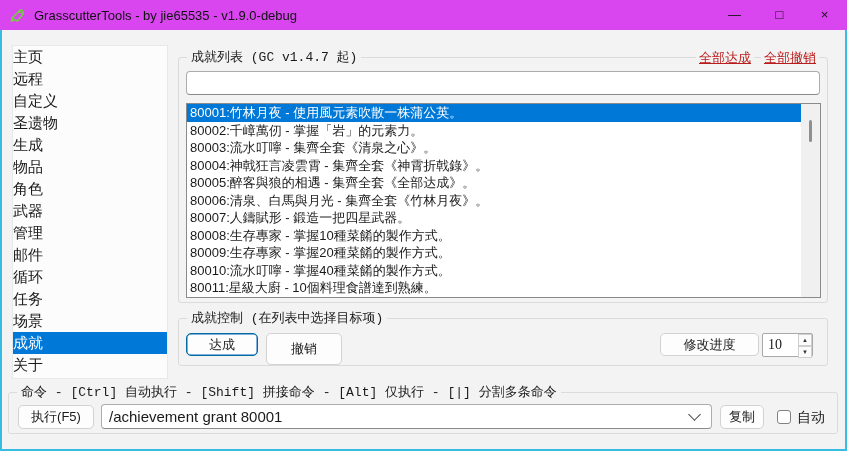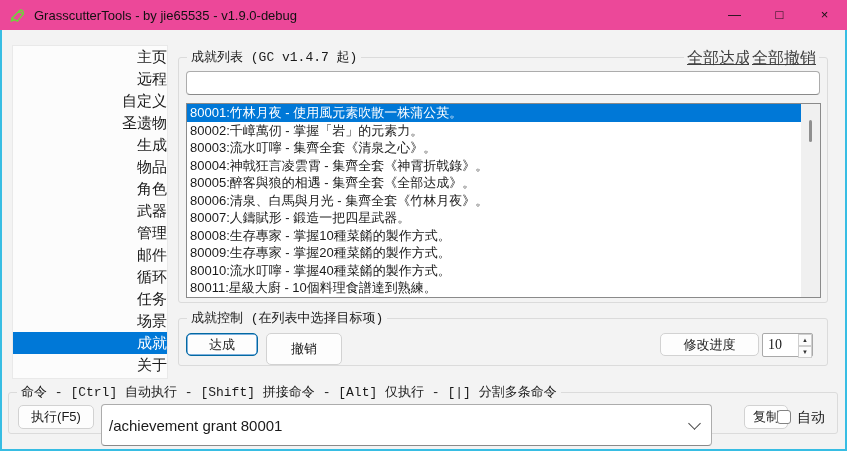--- a/index.html
+++ b/index.html
@@ -1,41 +1,41 @@
 <!DOCTYPE html>
 <html><head>
 <meta charset="utf-8">
 <style>
   html,body{margin:0;padding:0;background:#888;}
   .win{position:relative;width:847px;height:451px;background:#F3F3F3;
        font-family:"Liberation Sans",sans-serif;overflow:hidden;color:#1A1A1A;}
   
-  .titlebar{position:absolute;left:0;top:0;right:0;height:30px;background:#ec4899;
+  .titlebar{position:absolute;left:0;top:0;right:0;height:30px;background:#d946ef;
             display:flex;align-items:center;}
   .app-icon{width:17px;height:17px;margin:0 8px 0 9px;flex:0 0 auto;}
   .title-text{font-size:13px;color:#111;white-space:nowrap;}
   .caption-btns{margin-left:auto;display:flex;height:30px;}
   .cap-btn{width:45px;height:30px;line-height:30px;text-align:center;font-size:13px;color:#111;cursor:default;}
   
   .frame{position:absolute;left:0;top:30px;right:0;bottom:0;border:2px solid #37BDE3;
          border-top:none;pointer-events:none;z-index:40;}
   
   .sidebar{position:absolute;left:12px;top:45px;width:156px;height:334px;background:#FCFCFC;
            border:1px solid #E9E9E9;box-sizing:border-box;}
-  .side-item{height:22px;line-height:22px;text-align:right;font-size:15px;cursor:default;}
+  .side-item{height:22px;line-height:22px;text-align:left;font-size:15px;cursor:default;}
   .side-item.sel{background:#0078D7;color:#FFF;}
   
   .group{position:absolute;border:1px solid #DBDBDB;border-radius:3px;box-sizing:border-box;}
   .group-title{position:absolute;top:-8px;left:8px;background:#F3F3F3;padding:0 4px;
                font-size:13px;line-height:16px;white-space:nowrap;font-family:Liberation Mono, monospace;}
   .g1{left:178px;top:57px;width:650px;height:246px;}
   .g2{left:178px;top:318px;width:650px;height:48px;}
   .g3{left:8px;top:392px;width:830px;height:42px;}
-  .link{position:absolute;top:-8px;background:#F3F3F3;padding:0 3px;font-size:16px;
-        line-height:16px;color:#404040;text-decoration:underline;cursor:pointer;white-space:nowrap;}
+  .link{position:absolute;top:-8px;background:#F3F3F3;padding:0 3px;font-size:13px;
+        line-height:16px;color:#b91c1c;text-decoration:underline;cursor:pointer;white-space:nowrap;}
   .link.grant-all{right:73px;}
   .link.revoke-all{right:8px;}
   
   .textbox{position:absolute;background:#FFF;border:1px solid #ACACAC;border-bottom-color:#8A8A8A;
            border-radius:4px;box-sizing:border-box;font-family:inherit;font-size:13px;
            padding:0 6px;color:#1A1A1A;outline:none;}
   .filter{left:186px;top:71px;width:634px;height:24px;}
   
   .listbox{position:absolute;left:186px;top:103px;width:635px;height:195px;background:#FFF;
            border:1px solid #8A8A8A;box-sizing:border-box;overflow:hidden;}
@@ -47,31 +47,31 @@
   .scroll-thumb{position:absolute;top:16px;right:8px;width:3px;height:22px;background:#8F8F8F;border-radius:2px;}
   
   .btn{position:absolute;background:#FDFDFD;border:1px solid #D2D2D2;border-radius:5px;
        font-size:13px;color:#1A1A1A;text-align:center;box-sizing:border-box;cursor:default;
        font-family:inherit;display:flex;align-items:center;justify-content:center;}
   .btn.primary{border:1px solid #0369a1;box-shadow:0 0 0 0.5px #0067C0 inset;}
   .b-grant{left:186px;top:333px;width:72px;height:23px;}
   .b-revoke{left:266px;top:333px;width:76px;height:32px;}
   .b-progress{left:660px;top:333px;width:99px;height:23px;}
   .b-run{left:18px;top:405px;width:76px;height:24px;}
-  .b-copy{left:720px;top:405px;width:44px;height:24px;margin-left:24px;}
+  .b-copy{left:720px;top:405px;width:44px;height:24px;}
   
   .spinner{position:absolute;left:762px;top:333px;width:51px;height:24px;background:#FFF;
            border:1px solid #A9A9A9;border-radius:2px;box-sizing:border-box;display:flex;}
   .spin-input{flex:1;border:none;outline:none;font-size:14px;padding:0 0 0 5px;width:30px;
               font-family:Liberation Serif, serif;color:#1A1A1A;background:transparent;}
   .spin-btns{width:14px;display:flex;flex-direction:column;}
   .spin-btn{flex:1;font-size:6px;line-height:10px;text-align:center;color:#333;
             border:1px solid #CFCFCF;background:#FBFBFB;cursor:default;}
   
-  .combo{position:absolute;left:101px;top:404px;width:611px;height:42px;background:#FFF;
+  .combo{position:absolute;left:101px;top:404px;width:611px;height:25px;background:#FFF;
          border:1px solid #ACACAC;border-bottom-color:#8A8A8A;border-radius:4px;box-sizing:border-box;
          display:flex;align-items:center;}
   .combo-input{flex:1;border:none;outline:none;font-family:inherit;font-size:15px;
                padding:0 0 0 7px;color:#1A1A1A;background:transparent;min-width:0;}
   .chevron{width:8px;height:8px;border-left:1.5px solid #444;border-bottom:1.5px solid #444;
            transform:rotate(-45deg);margin:-4px 12px 0 0;flex:0 0 auto;}
   .checkbox{position:absolute;left:777px;top:410px;width:14px;height:14px;background:#FFF;
             border:1px solid #838383;border-radius:3px;box-sizing:border-box;cursor:default;}
   .cb-label{position:absolute;left:797px;top:407px;font-size:14px;line-height:20px;}
 </style>

